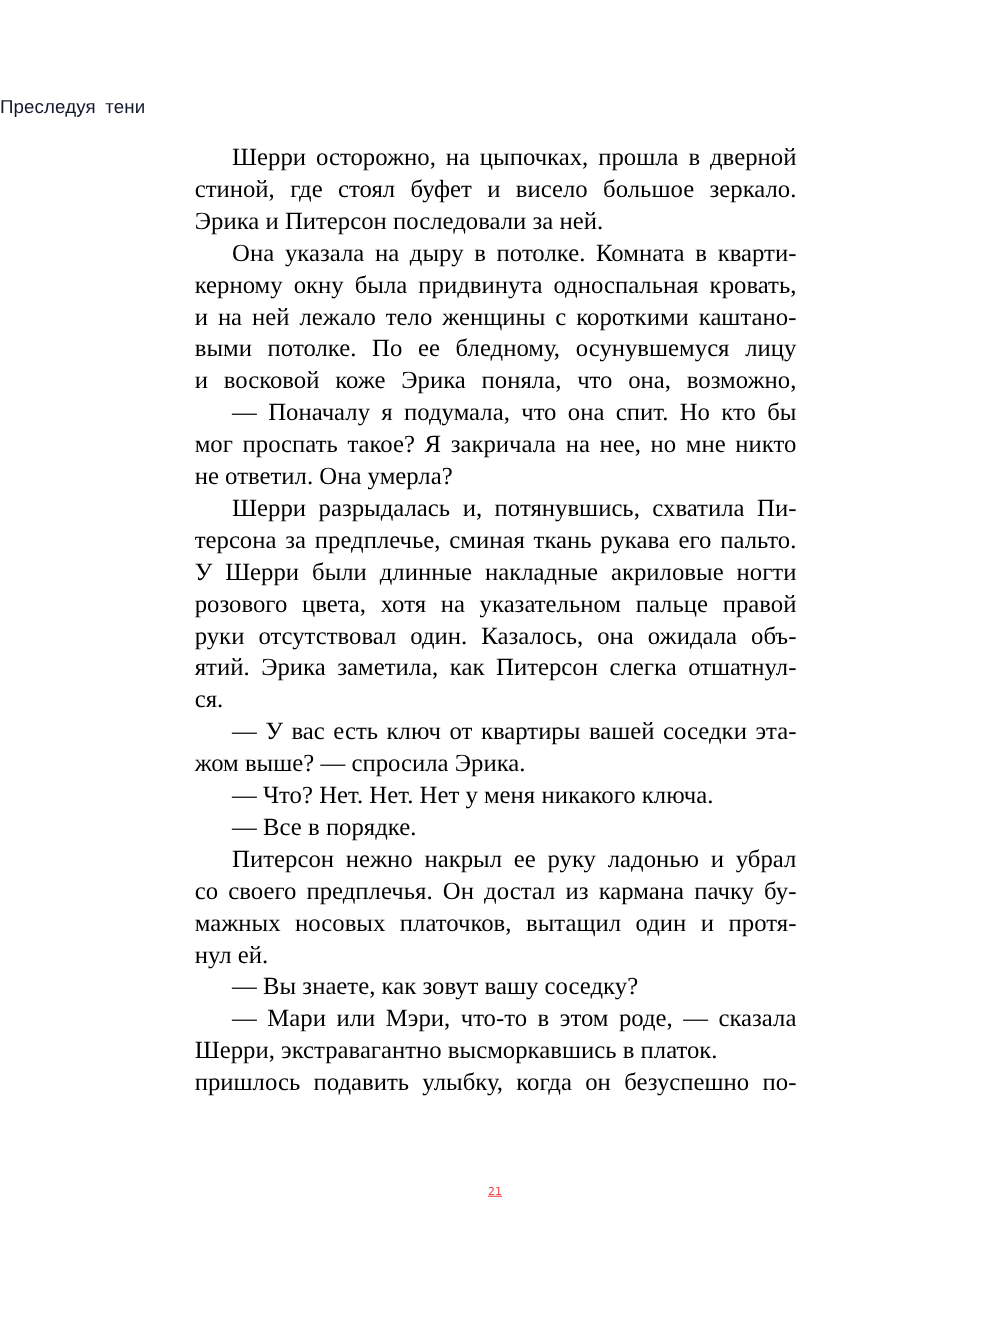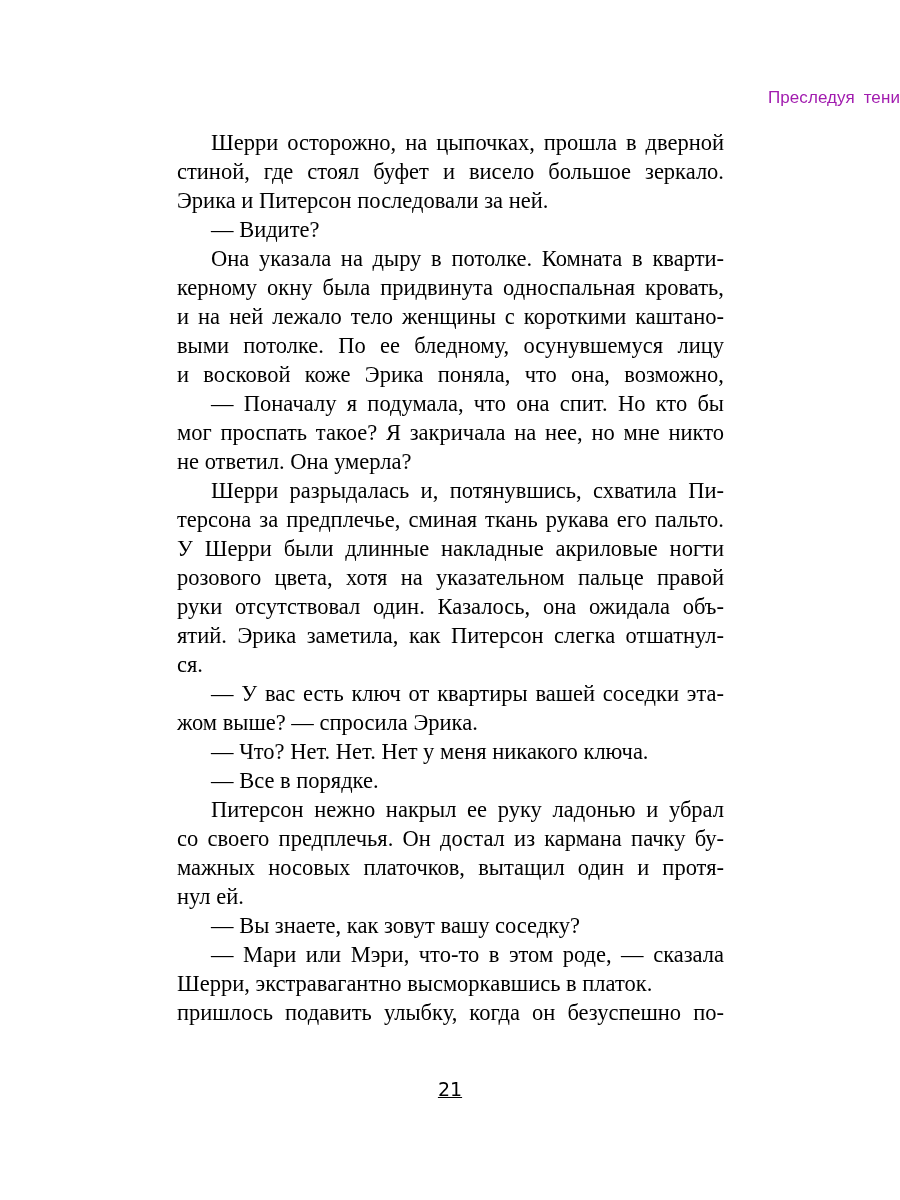--- a/index.html
+++ b/index.html
@@ -19,24 +19,24 @@
     top: 0;
     width: 900px;
     height: 1200px;
     background: #ffffff;
   }
   .running-head {
     position: absolute;
     top: 88px;
     left: 0;
     width: 900px;
-    text-align: right;
+    text-align: left;
     font-family: "Liberation Sans", sans-serif;
     font-size: 17px;
-    color: #a21caf;
+    color: #0f172a;
     letter-spacing: 0.1px;
     word-spacing: 4px;
   }
   .text-block {
     position: absolute;
     top: 128px;
     left: 177px;
     width: 547px;
     font-family: "Liberation Serif", serif;
     font-size: 22.5px;
@@ -56,36 +56,35 @@
   .line.indent {
     padding-left: 34px;
   }
   .page-number {
     position: absolute;
     top: 1078px;
     left: 0;
     width: 900px;
     text-align: center;
     font-family: "DejaVu Sans", sans-serif;
-    font-size: 19px;
-    color: #000000;
+    font-size: 10px;
+    color: #ef4444;
     text-decoration: underline;
   }
 </style>
 </head>
 <body>
 
 <div class="page">
   <div class="running-head">Преследуя тени</div>
 
   <div class="text-block" id="text-block">
       <span class="line indent">Шерри осторожно, на цыпочках, прошла в дверной</span>
       <span class="line">стиной, где стоял буфет и висело большое зеркало.</span>
       <span class="line last">Эрика и Питерсон последовали за ней.</span>
-      <span class="line indent last">— Видите?</span>
       <span class="line indent">Она указала на дыру в потолке. Комната в кварти-</span>
       <span class="line">керному окну была придвинута односпальная кровать,</span>
       <span class="line">и на ней лежало тело женщины с короткими каштано-</span>
       <span class="line">выми потолке. По ее бледному, осунувшемуся лицу</span>
       <span class="line">и восковой коже Эрика поняла, что она, возможно,</span>
       <span class="line indent">— Поначалу я подумала, что она спит. Но кто бы</span>
       <span class="line">мог проспать такое? Я закричала на нее, но мне никто</span>
       <span class="line last">не ответил. Она умерла?</span>
       <span class="line indent">Шерри разрыдалась и, потянувшись, схватила Пи-</span>
       <span class="line">терсона за предплечье, сминая ткань рукава его пальто.</span>

